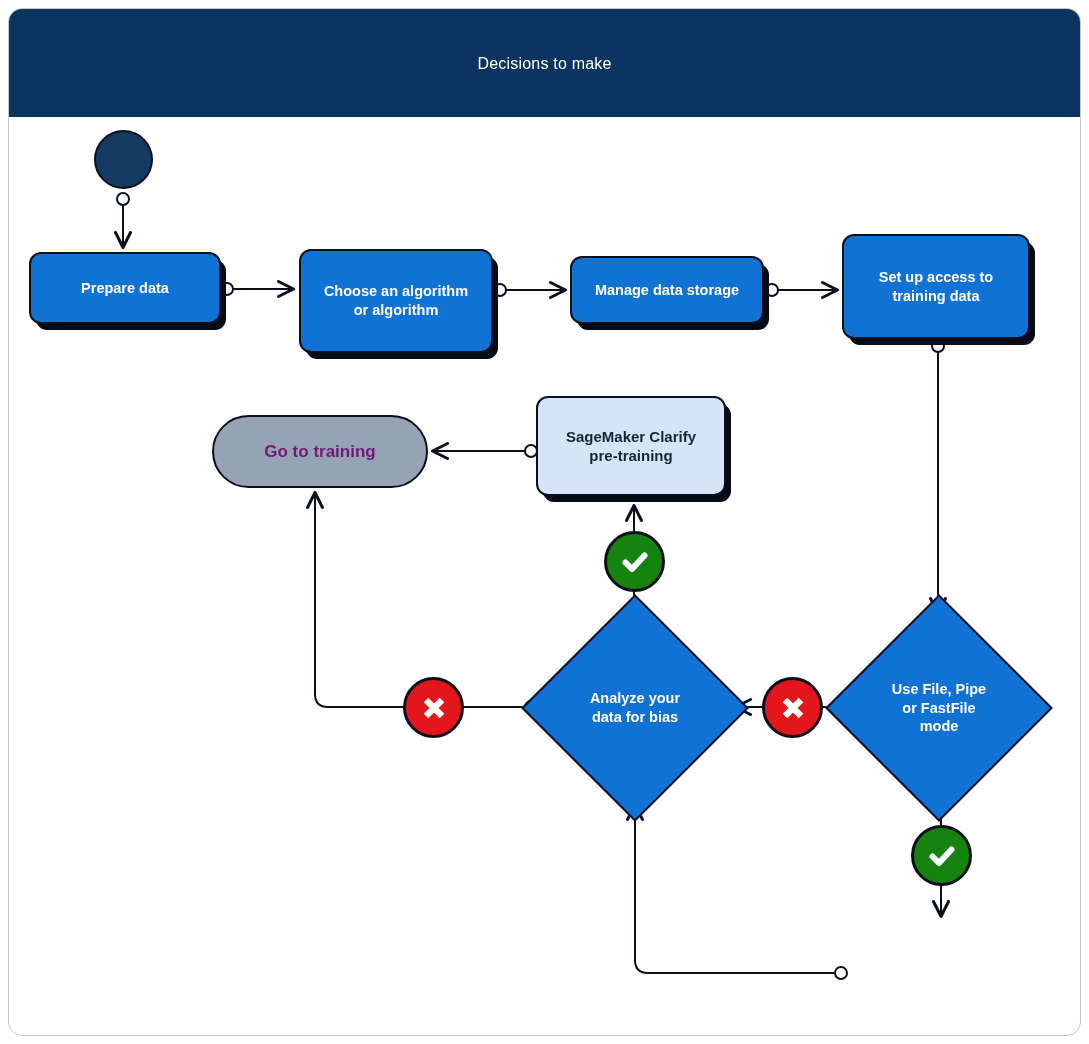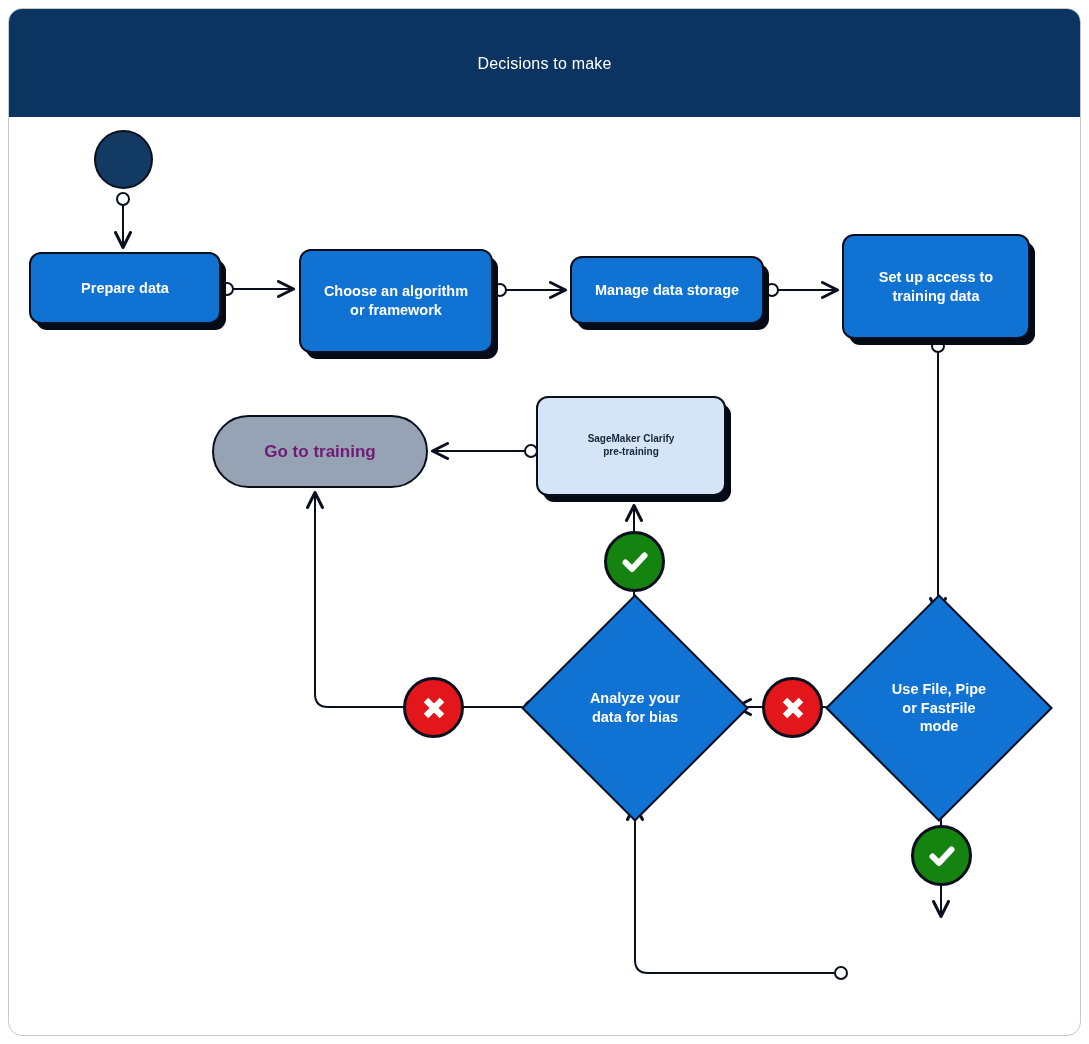--- a/index.html
+++ b/index.html
@@ -87,21 +87,21 @@
   }
   .proc .node-label { color: #ffffff; font-size: 14.5px; }
 
   
   .proc-light {
     border: 2px solid #0a0f1e;
     border-radius: 12px;
     background: #d5e5f7;
     box-shadow: 6px 7px 0 -1px #050a17;
   }
-  .proc-light .node-label { color: #16233c; font-size: 10px; }
+  .proc-light .node-label { color: #16233c; font-size: 15px; }
 
   
   .pill {
     border: 2px solid #0a0f1e;
     border-radius: 44px;
     background: #96a3b5;
   }
   .pill .node-label { color: #701a75; font-size: 17px; }
 
   
@@ -199,21 +199,21 @@
 
   <div class="node start-dot" style="left:94px; top:130px; width:59px; height:59px;"></div>
 
   <div class="node proc" style="left:29px; top:252px; width:192px; height:72px;">
     <span class="node-label">Prepare data</span>
   </div>
 
   <div class="node proc" style="left:299px; top:236px; width:194px; height:104px;margin-top:13px;">
     <span class="node-label">
       <span>Choose an algorithm</span><br>
-      <span>or framework</span>
+      <span>or algorithm</span>
     </span>
   </div>
 
   <div class="node proc" style="left:842px; top:234px; width:188px; height:105px;">
     <span class="node-label">
       <span>Set up access to</span><br>
       <span>training data</span>
     </span>
   </div>
 

